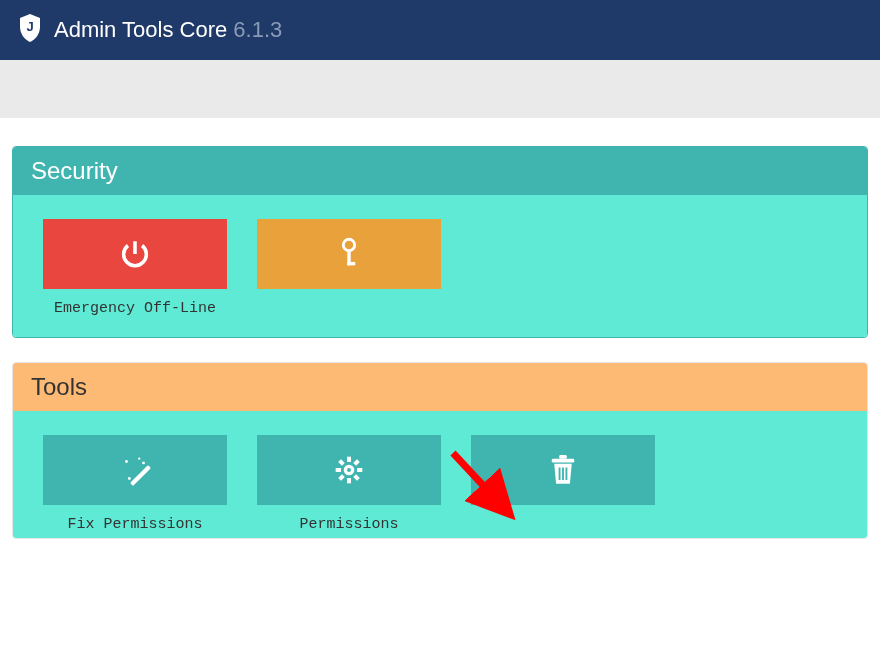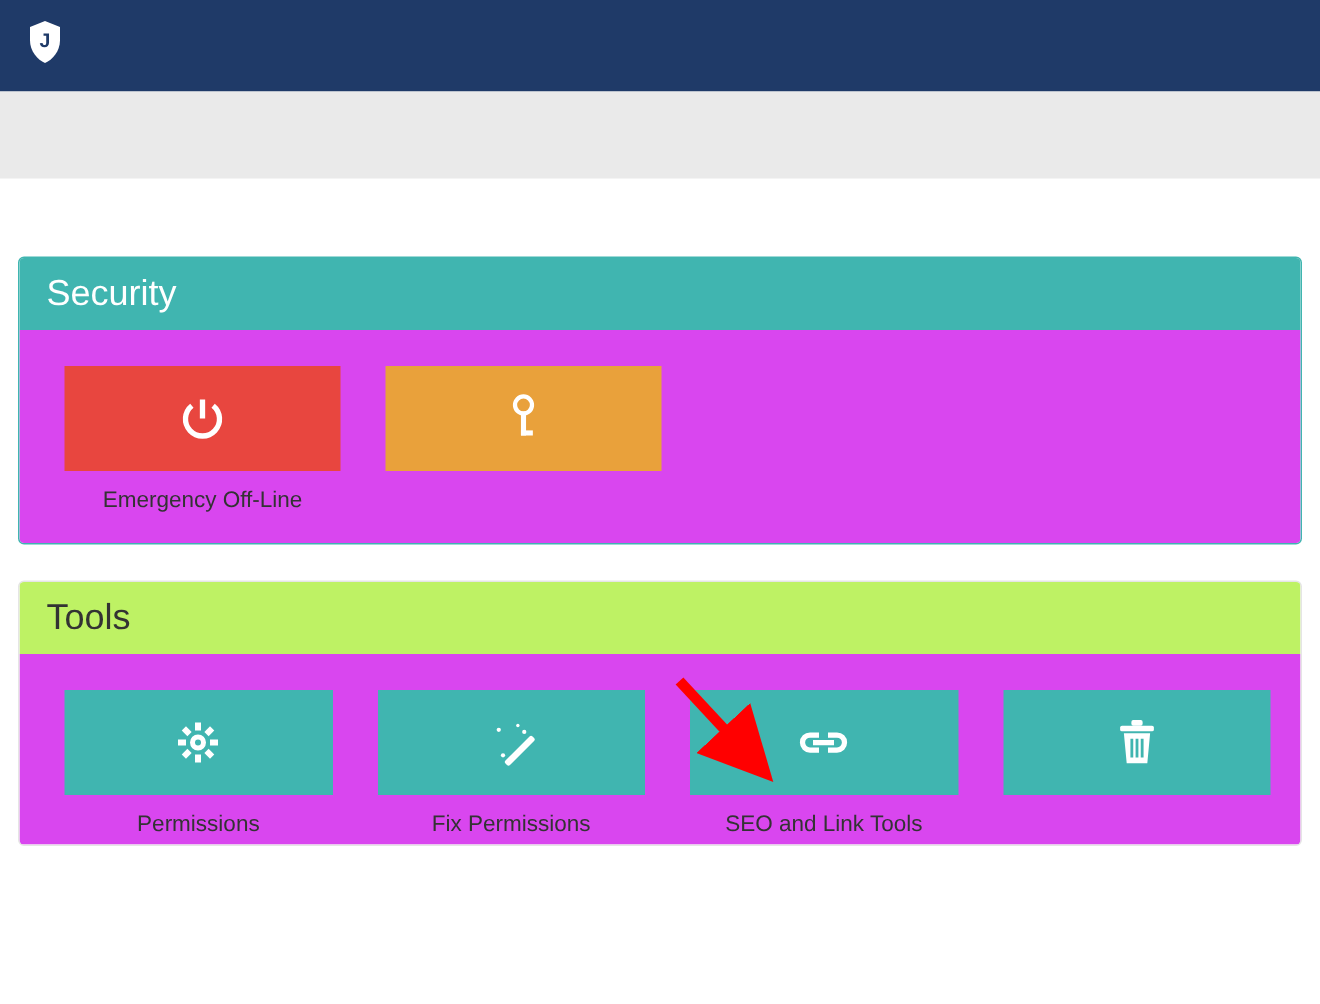--- a/index.html
+++ b/index.html
@@ -19,36 +19,36 @@
     
     .subbar { background: #eaeaea; height: 58px; }
     
     .content { padding: 28px 12px 0 12px; }
     
     .panel {
       border: 1px solid #40b5b0;
       border-radius: 4px;
       margin-bottom: 24px;
       overflow: hidden;
-      margin-top: 24px;
     }
     .panel-header {
       padding: 10px 18px;
       font-size: 24px;
       color: #fff;
     }
     .panel-security .panel-header { background: #40b5b0; }
     .panel-tools { border-color: #e5e5e5; }
-    .panel-tools .panel-header { background: #bef264; color: #333; }
+    .panel-tools .panel-header { background: #fdba74; color: #333; }
     
     .panel-body {
-      background: #d946ef;
+      background: #5eead4;
       padding: 24px 20px 18px 30px;
       display: flex;
       gap: 30px;
+      font-family: Liberation Mono, monospace;
     }
     
     .tile {
       width: 184px;
       text-align: center;
       cursor: pointer;
     }
     .tile-icon {
       height: 70px;
       display: flex;
@@ -74,20 +74,24 @@
 </head>
 <body>
 
 <div class="header">
   <span>
     <svg class="header-logo" viewBox="0 0 24 28">
       <path d="M12 0 L22 4 L22 13 C22 20 17 26 12 28 C7 26 2 20 2 13 L2 4 Z" fill="#fff"></path>
       <text x="12" y="17" text-anchor="middle" font-size="13" font-weight="bold" fill="#1f3a68" font-family="Arial">J</text>
     </svg>
   </span>
+  <div class="header-title">
+    <span>Admin Tools Core</span>
+    <span class="header-version">6.1.3</span>
+  </div>
 </div>
 
 <div class="subbar"></div>
 
 <div class="content" style="position:relative;">
 
   <div class="panel panel-security">
     <div class="panel-header">Security</div>
     <div class="panel-body">
 
@@ -114,60 +118,50 @@
 
     </div>
   </div>
 
   <div class="panel panel-tools">
     <div class="panel-header">Tools</div>
     <div class="panel-body" style="padding-bottom:2px;">
 
       <div class="tile">
         <div class="tile-icon bg-teal">
+          <svg width="34" height="34" viewBox="0 0 24 24" fill="#fff">
+            <rect x="3" y="16" width="18" height="3" rx="1" transform="rotate(-45 12 12)"></rect>
+            <circle cx="6" cy="6" r="1"></circle>
+            <circle cx="18" cy="7" r="1"></circle>
+            <circle cx="8" cy="18" r="1"></circle>
+            <circle cx="15" cy="4" r="0.8"></circle>
+          </svg>
+        </div>
+        <div class="tile-label">Fix Permissions</div>
+      </div>
+
+      <div class="tile">
+        <div class="tile-icon bg-teal">
           <svg width="32" height="32" viewBox="0 0 24 24" fill="#fff">
             <path d="M12 8 A4 4 0 1 1 12 16 A4 4 0 1 1 12 8 M12 10.5 A1.5 1.5 0 1 0 12 13.5 A1.5 1.5 0 1 0 12 10.5" fill-rule="evenodd"></path>
             <g>
               <rect x="10.5" y="2" width="3" height="4"></rect>
               <rect x="10.5" y="18" width="3" height="4"></rect>
               <rect x="2" y="10.5" width="4" height="3"></rect>
               <rect x="18" y="10.5" width="4" height="3"></rect>
               <rect x="10.5" y="2" width="3" height="4" transform="rotate(45 12 12)"></rect>
               <rect x="10.5" y="18" width="3" height="4" transform="rotate(45 12 12)"></rect>
               <rect x="2" y="10.5" width="4" height="3" transform="rotate(45 12 12)"></rect>
               <rect x="18" y="10.5" width="4" height="3" transform="rotate(45 12 12)"></rect>
             </g>
           </svg>
         </div>
         <div class="tile-label">Permissions</div>
       </div>
 
-      <div class="tile">
-        <div class="tile-icon bg-teal">
-          <svg width="34" height="34" viewBox="0 0 24 24" fill="#fff">
-            <rect x="3" y="16" width="18" height="3" rx="1" transform="rotate(-45 12 12)"></rect>
-            <circle cx="6" cy="6" r="1"></circle>
-            <circle cx="18" cy="7" r="1"></circle>
-            <circle cx="8" cy="18" r="1"></circle>
-            <circle cx="15" cy="4" r="0.8"></circle>
-          </svg>
-        </div>
-        <div class="tile-label">Fix Permissions</div>
-      </div>
-
-      <div class="tile">
-        <div class="tile-icon bg-teal">
-          <svg width="38" height="24" viewBox="0 0 38 18" fill="none" stroke="#fff" stroke-width="3.5">
-            <path d="M16 4 L10 4 A5 5 0 0 0 10 14 L16 14"></path>
-            <path d="M22 4 L28 4 A5 5 0 0 1 28 14 L22 14"></path>
-            <line x1="12" y1="9" x2="26" y2="9"></line>
-          </svg>
-        </div>
-        <div class="tile-label">SEO and Link Tools</div>
-      </div>
 
       <div class="tile">
         <div class="tile-icon bg-teal">
           <svg width="30" height="34" viewBox="0 0 24 26" fill="#fff">
             <rect x="3" y="4" width="18" height="3" rx="1"></rect>
             <rect x="9" y="1" width="6" height="3" rx="1"></rect>
             <path d="M5 8 L19 8 L17.5 24 L6.5 24 Z"></path>
             <rect x="8.5" y="11" width="1.5" height="10" fill="#40b5b0"></rect>
             <rect x="11.25" y="11" width="1.5" height="10" fill="#40b5b0"></rect>
             <rect x="14" y="11" width="1.5" height="10" fill="#40b5b0"></rect>

